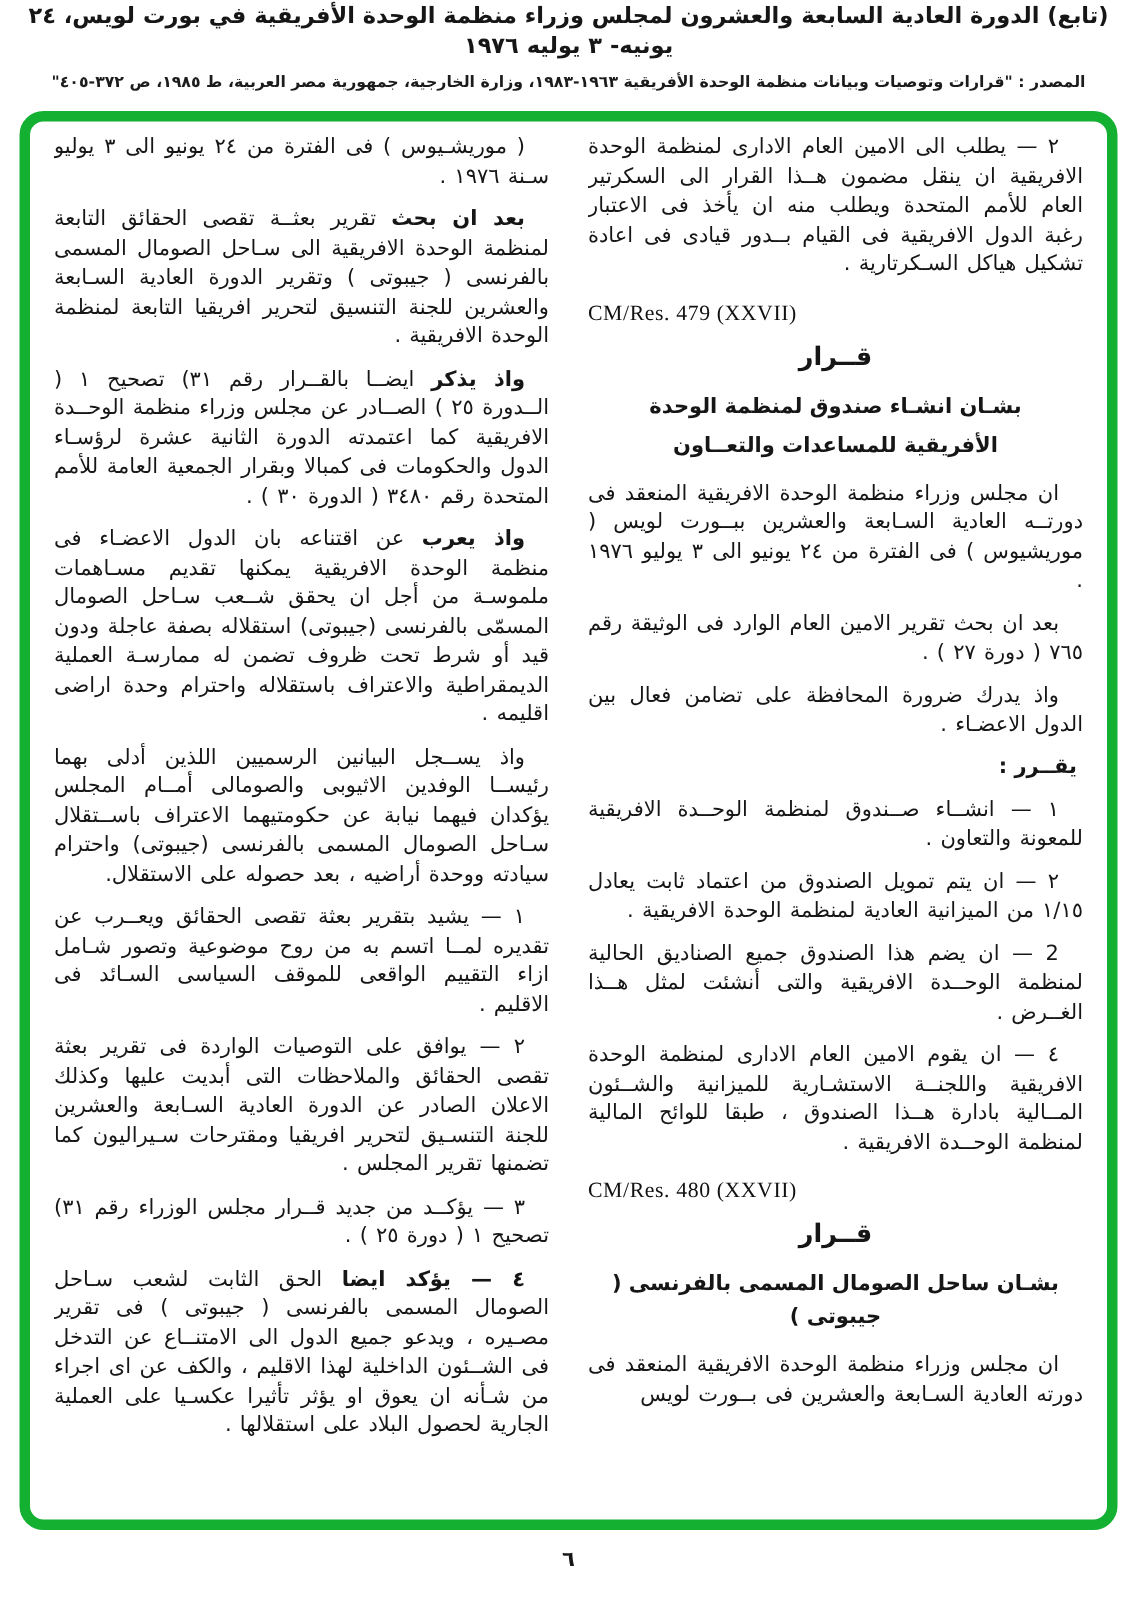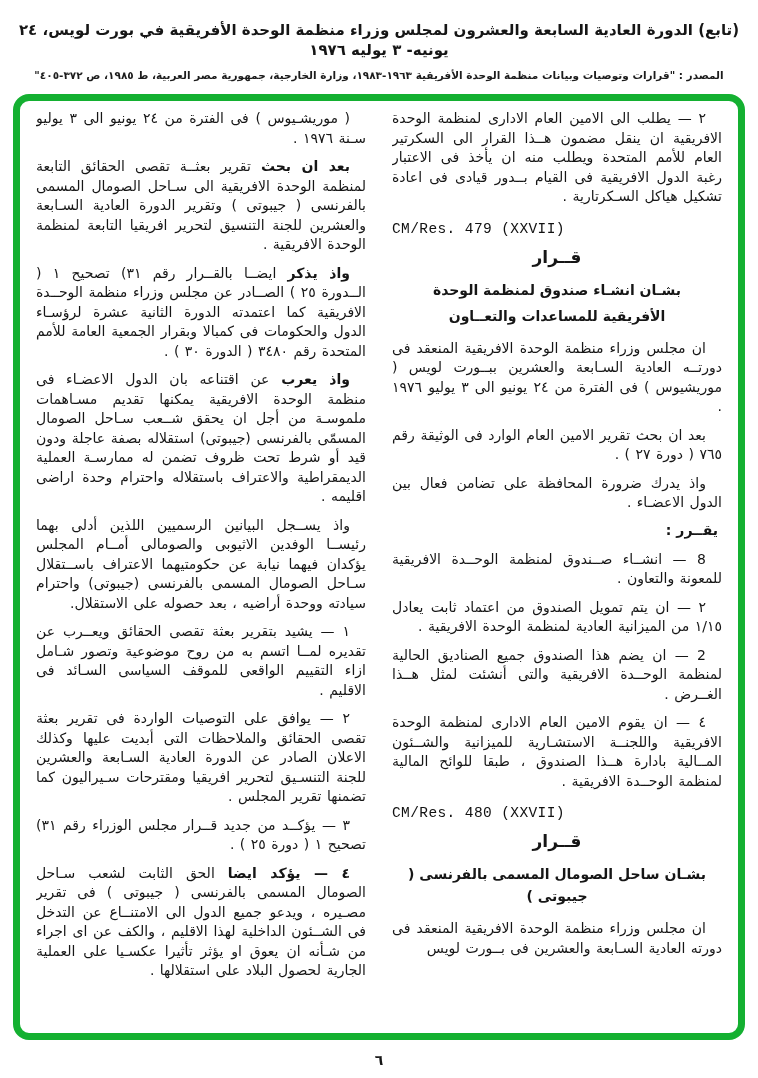--- a/index.html
+++ b/index.html
@@ -5,21 +5,21 @@
   html,body{margin:0;padding:0;}
   body{
     width:758px;height:1078px;
     background:#ffffff;
     font-family:"DejaVu Sans", sans-serif;
     color:#161616;
     overflow:hidden;
     position:relative;
   }
   
-  .hdr{padding-top:20px;}
+  .hdr{}
   .hdr-title{
     text-align:center;
     font-weight:bold;
     font-size:15px;
     line-height:20px;
     padding:0 12px;
     letter-spacing:0;
   }
   .hdr-source{
     text-align:center;
@@ -52,21 +52,21 @@
     line-height:19.5px;
     text-align:justify;
     margin:0 0 9px 0;
     text-indent:16px;
     word-spacing:1px;
   }
   .para .lead{font-weight:bold;}
   .ref{
     direction:ltr;
     text-align:left;
-    font-family:Liberation Mono, monospace;
+    font-family:Liberation Serif, serif;
     font-size:14.5px;
     font-weight:500;
     margin:14px 0 10px 0;
     letter-spacing:.4px;
     color:#111;
   }
   .h-qarar{
     text-align:center;
     font-weight:bold;
     font-size:17px;
@@ -108,21 +108,21 @@
     <div class="col">
       <p class="para">٢ — يطلب الى الامين العام الادارى لمنظمة الوحدة الافريقية ان ينقل مضمون هــذا القرار الى السكرتير العام للأمم المتحدة ويطلب منه ان يأخذ فى الاعتبار رغبة الدول الافريقية فى القيام بــدور قيادى فى اعادة تشكيل هياكل السـكرتارية .</p>
       <div class="ref">CM/Res. 479 (XXVII)</div>
       <div class="h-qarar">قــرار</div>
       <div class="h-sub">بشـان انشـاء صندوق لمنظمة الوحدة</div>
       <div class="h-sub last">الأفريقية للمساعدات والتعــاون</div>
       <p class="para">ان مجلس وزراء منظمة الوحدة الافريقية المنعقد فى دورتــه العادية السـابعة والعشرين ببــورت لويس ( موريشيوس ) فى الفترة من ٢٤ يونيو الى ٣ يوليو ١٩٧٦ .</p>
       <p class="para">بعد ان بحث تقرير الامين العام الوارد فى الوثيقة رقم ٧٦٥ ( دورة ٢٧ ) .</p>
       <p class="para">واذ يدرك ضرورة المحافظة على تضامن فعال بين الدول الاعضـاء .</p>
       <div class="decide">يقــرر :</div>
-      <p class="para">8 — انشــاء صــندوق لمنظمة الوحــدة الافريقية للمعونة والتعاون .</p>
+      <p class="para">١ — انشــاء صــندوق لمنظمة الوحــدة الافريقية للمعونة والتعاون .</p>
       <p class="para">٢ — ان يتم تمويل الصندوق من اعتماد ثابت يعادل ١/١٥ من الميزانية العادية لمنظمة الوحدة الافريقية .</p>
       <p class="para">2 — ان يضم هذا الصندوق جميع الصناديق الحالية لمنظمة الوحــدة الافريقية والتى أنشئت لمثل هــذا الغــرض .</p>
       <p class="para">٤ — ان يقوم الامين العام الادارى لمنظمة الوحدة الافريقية واللجنــة الاستشـارية للميزانية والشــئون المــالية بادارة هــذا الصندوق ، طبقا للوائح المالية لمنظمة الوحــدة الافريقية .</p>
       <div class="ref">CM/Res. 480 (XXVII)</div>
       <div class="h-qarar">قــرار</div>
       <div class="h-sub last">بشـان ساحل الصومال المسمى بالفرنسى ( جيبوتى )</div>
       <p class="para">ان مجلس وزراء منظمة الوحدة الافريقية المنعقد فى دورته العادية السـابعة والعشرين فى بــورت لويس</p>
     </div>
 
     <div class="col">

